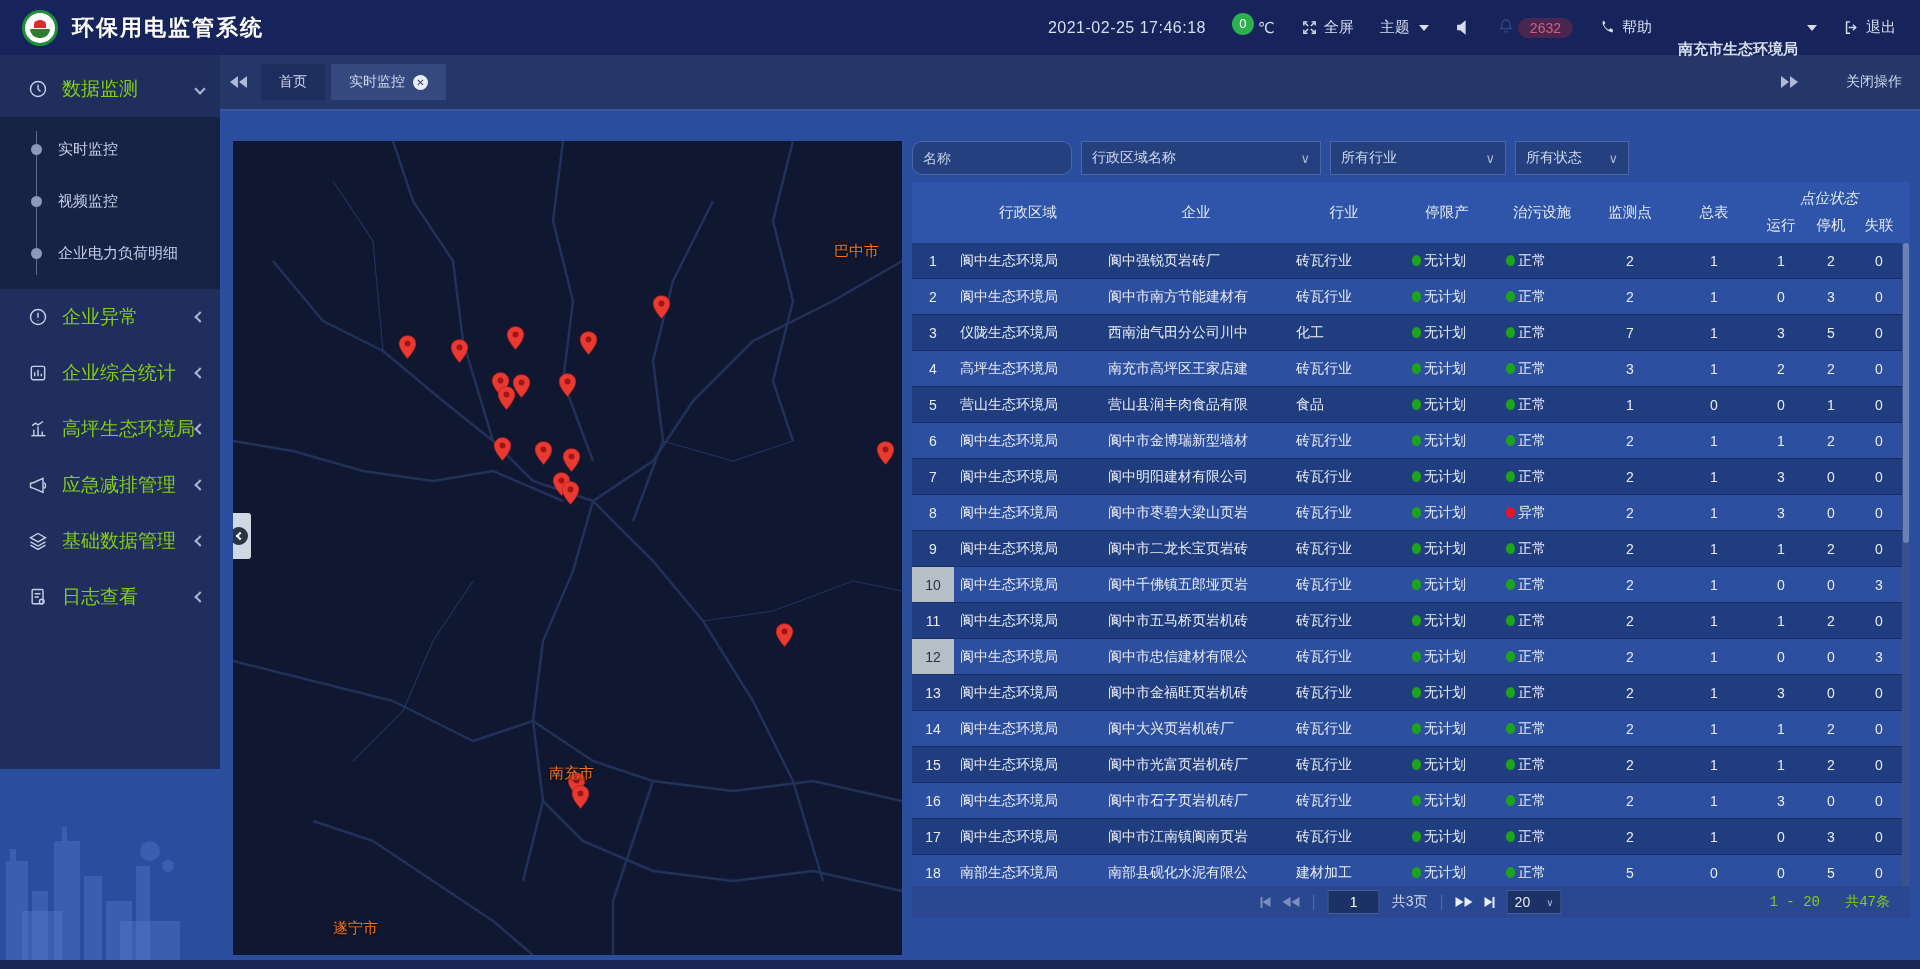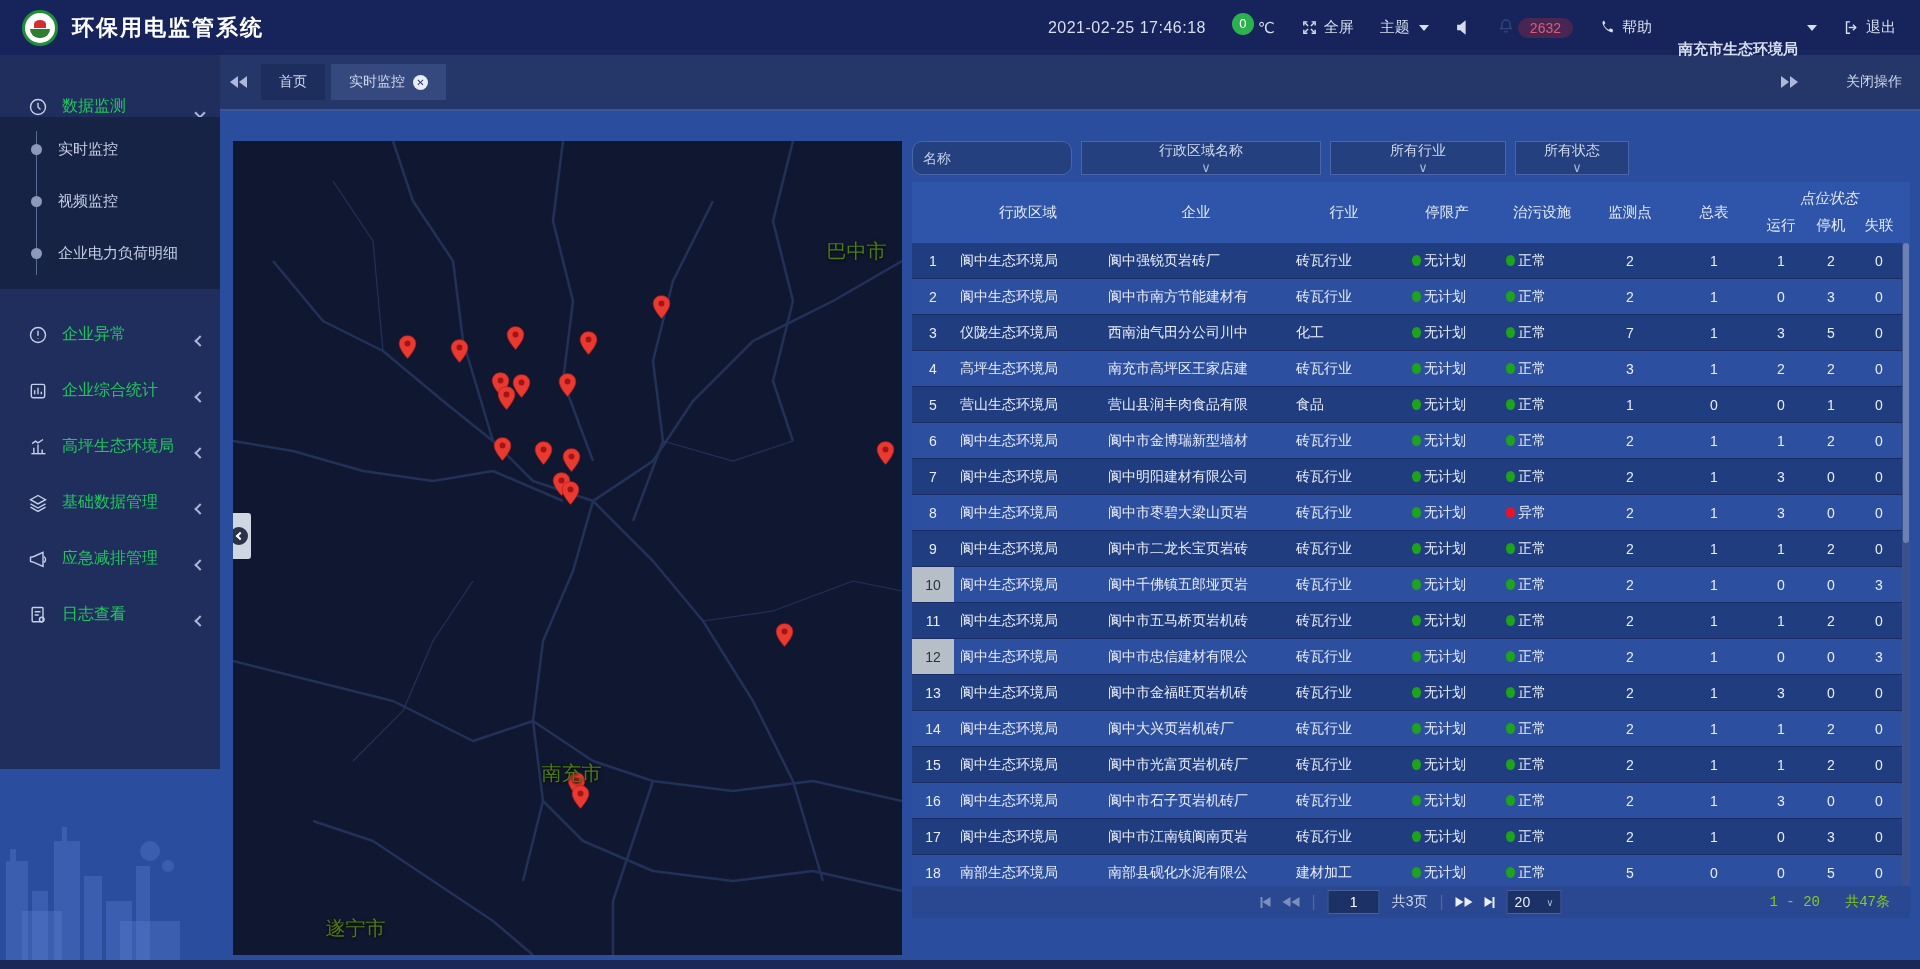--- a/index.html
+++ b/index.html
@@ -21,21 +21,21 @@
   .hdr-item svg { width:17px; height:17px; stroke:#d7deee; fill:none; stroke-width:2; }
   .caret-down { width:0; height:0; border-left:5px solid transparent; border-right:5px solid transparent; border-top:6px solid #d7deee; display:inline-block; margin-left:3px; }
   .speaker svg { fill:#d7deee; }
   .badge-wrap { display:flex; align-items:center; gap:4px; opacity:.95; }
   .bell svg { width:16px; height:16px; stroke:#35487e; fill:none; stroke-width:2; }
   .badge { background:#4c2752; color:#e2607c; font-size:14px; padding:2px 12px; border-radius:10px; }
   .phone svg { fill:#d7deee; stroke:none; }
 
   
   .sidebar { position:absolute; top:55px; left:0; bottom:0; width:220px; background:#1f2e5c; z-index:20; }
-  .side-item { height:56px; display:flex; align-items:flex-end; padding:0 16px 0 28px; color:#22c55e; font-size:16px; cursor:pointer; }
+  .side-item { height:56px; display:flex; align-items:center; padding:0 16px 0 28px; color:#84cc16; font-size:19px; cursor:pointer; }
   .side-item .s-icon { width:20px; height:20px; margin-right:14px; flex:0 0 auto; }
   .side-item .s-icon svg { width:20px; height:20px; stroke:#c7cfe6; fill:none; stroke-width:1.7; }
   .side-item .s-label { flex:1; }
   .chev { width:8px; height:8px; border-left:2px solid #aab4d4; border-bottom:2px solid #aab4d4; display:inline-block; }
   .chev.left { transform:rotate(45deg); }
   .chev.down { transform:rotate(-45deg); }
   .submenu { background:#172345; padding:6px 0 10px 0; position:relative; }
   .submenu::before { content:""; position:absolute; left:36px; top:14px; bottom:14px; width:1px; background:#5a6a96; }
   .sub-item { height:52px; display:flex; align-items:center; padding-left:58px; font-size:15px; color:#c7cfe6; cursor:pointer; position:relative; }
   .sub-item::before { content:""; position:absolute; left:31px; width:11px; height:11px; border-radius:50%; background:#8d99bb; }
@@ -58,34 +58,34 @@
 
   .stats-bar { height:30px; background:#2c4f9f; border-top:1px solid #44609f; display:flex; align-items:center; padding-left:14px; font-size:14px; color:#dfe6f5; }
   .stat-item { margin-right:56px; white-space:nowrap; }
   .stat-item b { font-weight:normal; color:#ffffff; }
 
   .content { position:absolute; left:0; right:0; top:86px; bottom:0; }
 
   
   .map-panel { position:absolute; left:13px; top:0; width:669px; height:814px; background:#101831; overflow:hidden; }
   .map-panel svg.roads { position:absolute; inset:0; }
-  .city-label { position:absolute; font-size:20px; color:#4d7c0f; text-shadow:0 1px 3px #000; transform:translate(-50%,-50%); white-space:nowrap; }
+  .city-label { position:absolute; font-size:15px; color:#f97316; text-shadow:0 1px 3px #000; transform:translate(-50%,-50%); white-space:nowrap; }
   .pin { position:absolute; width:21px; height:26px; }
   .collapse-btn { position:absolute; left:-6px; top:372px; width:24px; height:46px; background:#cfd8e2; border-radius:3px; display:flex; align-items:center; justify-content:center; cursor:pointer; z-index:5; }
   .collapse-btn .circ { width:18px; height:18px; border-radius:50%; background:#2b3346; display:flex; align-items:center; justify-content:center; }
   .collapse-btn .chev { width:6px; height:6px; border-color:#fff; margin-left:2px; }
 
   
   .right-panel { position:absolute; left:692px; top:0; width:998px; height:777px; }
   .filters { display:flex; gap:9px; height:34px; }
   .f-box { background:#24407f; border:1px solid #4a66a8; height:34px; display:flex; align-items:center; padding:0 10px; font-size:14px; color:#cfd8ee; }
   .f-input { width:160px;border-radius:10px; }
   .f-input input { background:transparent; border:none; outline:none; color:#e6ecf8; font-size:14px; width:100%; font-family:inherit; }
   .f-input input::placeholder { color:#c2cde6; opacity:1; }
-  .f-select { justify-content:space-between; cursor:pointer;flex-direction:column; }
+  .f-select { justify-content:space-between; cursor:pointer; }
   .sel-caret { color:#aab6d4; font-size:13px; margin-left:10px; }
   .w-region { width:240px; } .w-industry { width:176px; } .w-status { width:114px; }
 
   .grid-cols { display:grid; grid-template-columns:42px 148px 188px 108px 98px 92px 84px 84px 50px 50px 46px; }
   .table-wrap { margin-top:7px; }
   .thead { background:#2e55a9; height:61px; font-size:14.5px; color:#e4eaf7; grid-template-rows:26px 35px; }
   .thead .hc { grid-row:1 / 3; display:flex; align-items:center; justify-content:center; }
   .thead .group { grid-column:9 / 12; grid-row:1; display:flex; align-items:flex-end; justify-content:center; font-style:italic; padding-bottom:0; }
   .thead .sub { grid-row:2; display:flex; align-items:center; justify-content:center; }
   .tbody { height:643px; overflow:hidden; position:relative; }
@@ -219,33 +219,33 @@
         <span class="s-icon"><svg viewBox="0 0 24 24">
             <path d="M4 20h17"></path>
             <path d="M7 20v-7M12 20V9M17 20v-5"></path>
             <path d="M5 8l4-3 3 2 6-4"></path>
           </svg></span>
         <span class="s-label">高坪生态环境局</span>
         <span class="chev left"></span>
       </div>
       <div class="side-item">
         <span class="s-icon"><svg viewBox="0 0 24 24">
+            <path d="M3 10v5l4 1 11 5V4L7 9l-4 1z"></path>
+            <path d="M19 9a4 4 0 0 1 0 7"></path>
+          </svg></span>
+        <span class="s-label">应急减排管理</span>
+        <span class="chev left"></span>
+      </div>
+      <div class="side-item">
+        <span class="s-icon"><svg viewBox="0 0 24 24">
             <path d="M12 3l9 5-9 5-9-5 9-5z"></path>
             <path d="M3 13l9 5 9-5"></path>
             <path d="M3 17l9 5 9-5"></path>
           </svg></span>
         <span class="s-label">基础数据管理</span>
-        <span class="chev left"></span>
-      </div>
-      <div class="side-item">
-        <span class="s-icon"><svg viewBox="0 0 24 24">
-            <path d="M3 10v5l4 1 11 5V4L7 9l-4 1z"></path>
-            <path d="M19 9a4 4 0 0 1 0 7"></path>
-          </svg></span>
-        <span class="s-label">应急减排管理</span>
         <span class="chev left"></span>
       </div>
       <div class="side-item">
         <span class="s-icon"><svg viewBox="0 0 24 24">
             <rect x="5" y="3" width="13" height="17" rx="1"></rect>
             <path d="M8 8h7M8 12h5"></path>
             <circle cx="16.5" cy="17.5" r="2.8"></circle>
           </svg></span>
         <span class="s-label">日志查看</span>
         <span class="chev left"></span>

